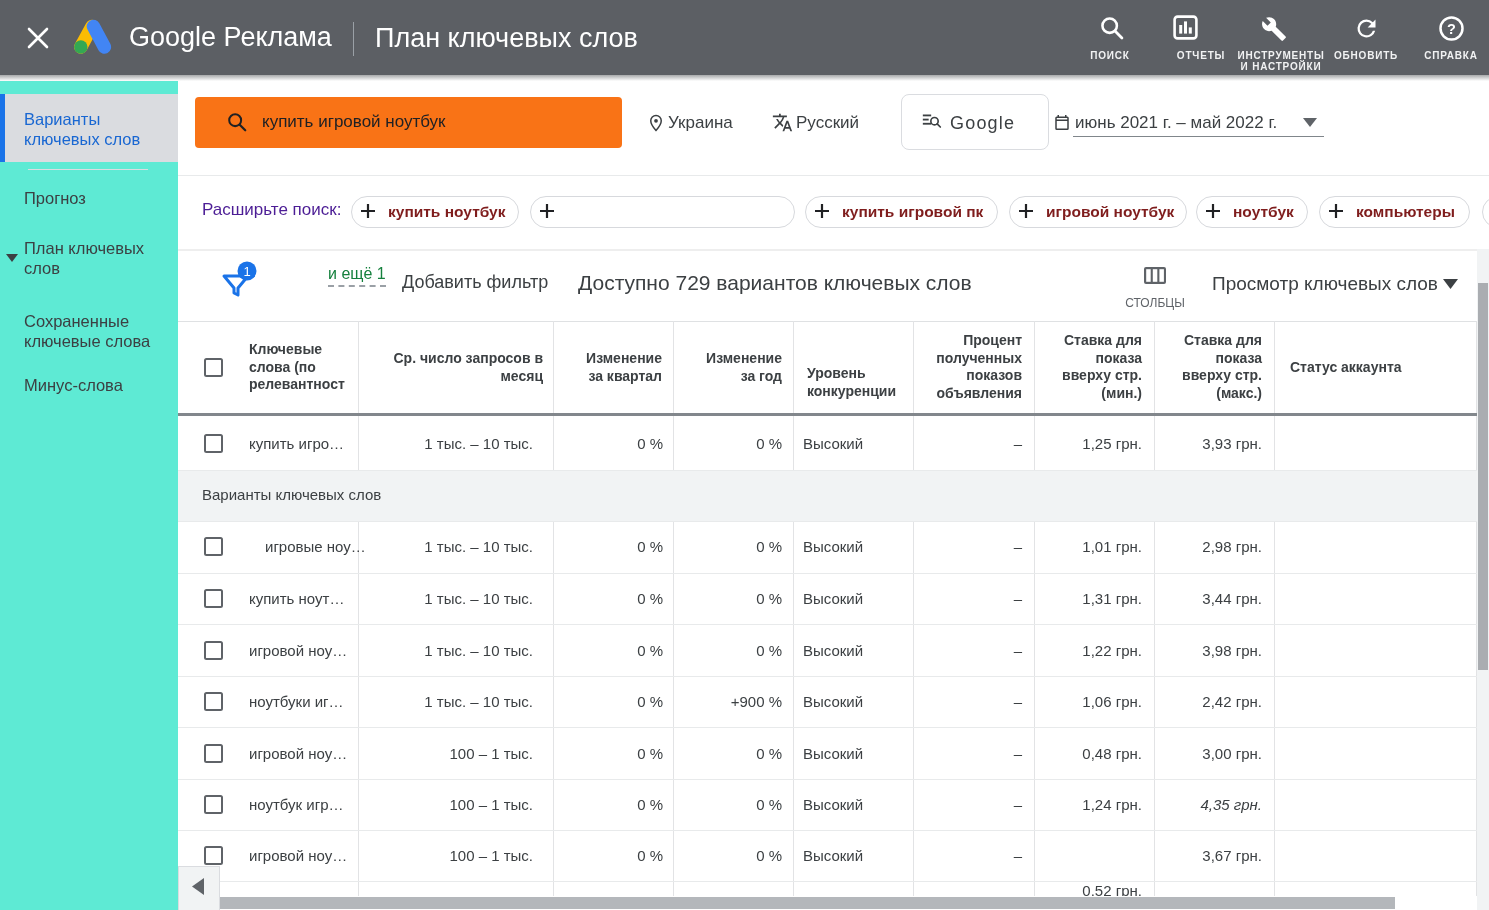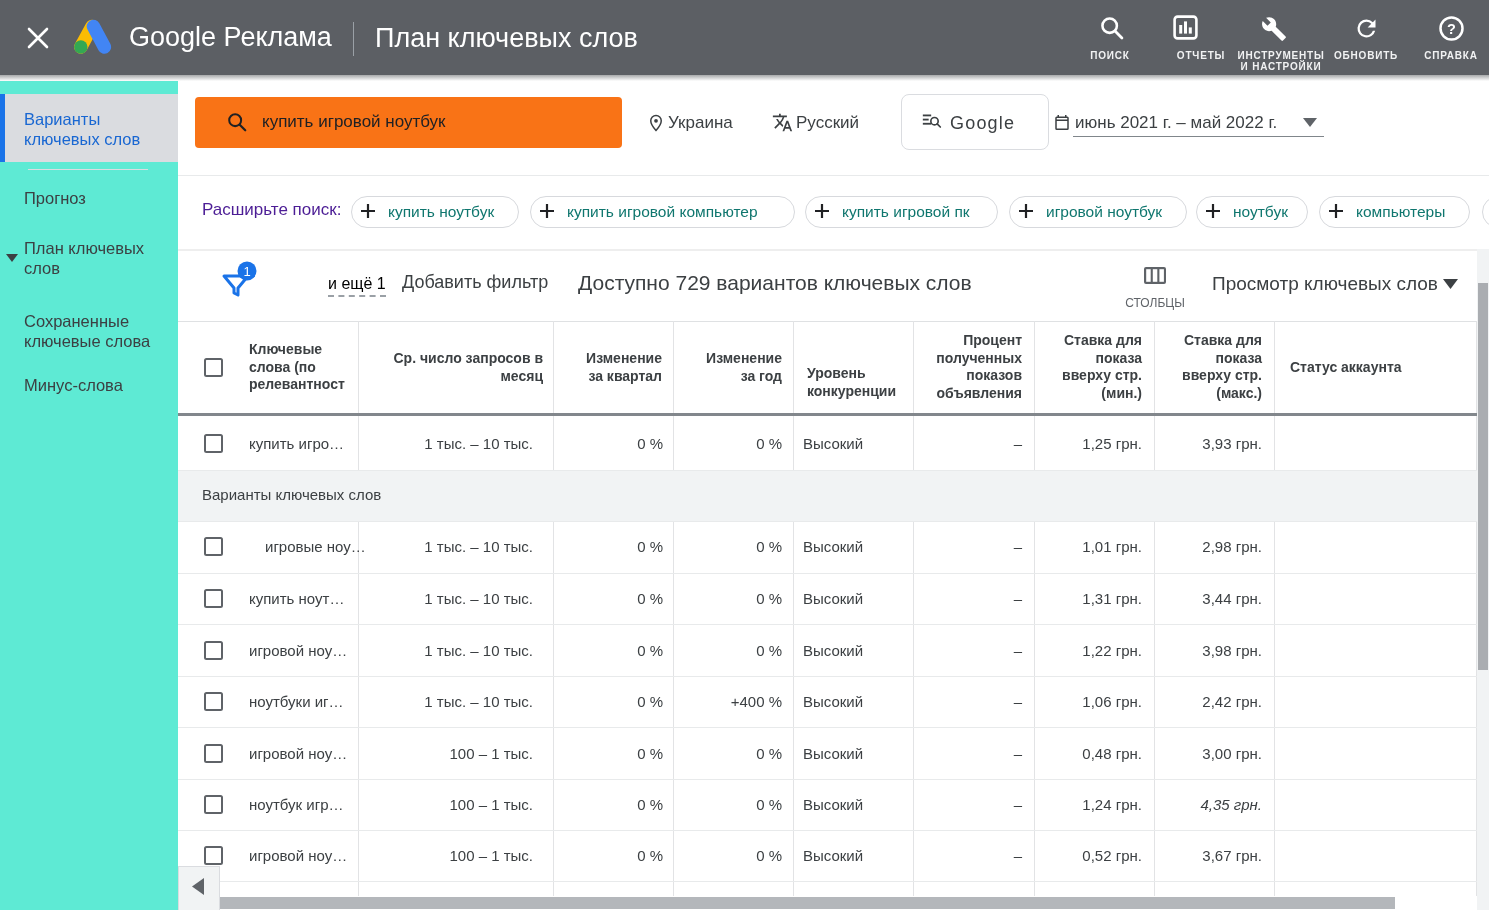--- a/index.html
+++ b/index.html
@@ -18,21 +18,21 @@
   #nav-sel { position:absolute; left:0; top:13px; width:178px; height:68px; background:#dadce0; }
   #nav-sel .bar { position:absolute; left:0; top:0; width:5px; height:68px; background:#1a73e8; }
   .nav-item { position:absolute; left:24px; color:#3c4043; font-size:16.5px; line-height:20px; }
 
   
   #searchbox { position:absolute; left:195px; top:97px; width:427px; height:51px; background:#f97316; border-radius:4px; }
   .tbtext { position:absolute; font-size:17px; color:#3c4043; white-space:nowrap; }
 
   
   .chip { position:absolute; top:196px; height:32px; border:1px solid #d7d9dd; border-radius:16px;
-          background:#fff; color:#0f766e; font-size:15.5px; font-weight:normal; line-height:30px; white-space:nowrap; }
+          background:#fff; color:#7f1d1d; font-size:15.5px; font-weight:bold; line-height:30px; white-space:nowrap; }
   .chip svg { position:absolute; left:8px; top:6px; }
   .chip span { position:absolute; left:36px; top:0; }
 
   
   .vline { position:absolute; top:321px; width:1px; height:575px; background:#e2e3e5; }
   .hline { position:absolute; left:178px; width:1299px; height:1px; background:#e8eaeb; }
   .cell { position:absolute; font-size:15px; color:#3c4043; white-space:nowrap; }
   .hcell { position:absolute; font-size:14px; font-weight:bold; color:#3c4043; line-height:17.5px; }
   .r { text-align:right; }
   .cb { position:absolute; left:204px; width:19px; height:19px; border:2px solid #5f6368; border-radius:2.5px; background:#fff; }
@@ -143,21 +143,20 @@
 <div class="chip" style="left:351px;width:168px;">
     <svg width="16" height="16" viewBox="0 0 16 16">
       <path d="M8 1 V15 M1 8 H15" stroke="#202124" stroke-width="2.2"></path>
     </svg>
     <span>купить ноутбук</span>
   </div>
 <div class="chip" style="left:530px;width:265px;">
     <svg width="16" height="16" viewBox="0 0 16 16">
       <path d="M8 1 V15 M1 8 H15" stroke="#202124" stroke-width="2.2"></path>
     </svg>
-    <span>купить игровой компьютер</span>
   </div>
 <div class="chip" style="left:805px;width:193px;">
     <svg width="16" height="16" viewBox="0 0 16 16">
       <path d="M8 1 V15 M1 8 H15" stroke="#202124" stroke-width="2.2"></path>
     </svg>
     <span>купить игровой пк</span>
   </div>
 <div class="chip" style="left:1009px;width:178px;">
     <svg width="16" height="16" viewBox="0 0 16 16">
       <path d="M8 1 V15 M1 8 H15" stroke="#202124" stroke-width="2.2"></path>
@@ -177,21 +176,21 @@
     <span>компьютеры</span>
   </div>
 <div class="chip" style="left:1482px;width:40px;"></div>
 <div class="abs" style="left:178px;top:249px;width:1311px;height:2px;background:#eeeeee;"></div>
 
 <svg class="abs" style="left:222px;top:258px" width="38" height="40" viewBox="0 0 38 40">
   <path d="M3 19 L13 31 L13 36 L17 38 L17 31 L27 19 Z" fill="none" stroke="#1a73e8" stroke-width="3" stroke-linejoin="round" transform="translate(-1,-1)"></path>
   <circle cx="25" cy="13" r="9.5" fill="#1a73e8"></circle>
   <text x="25" y="17.5" text-anchor="middle" font-size="13" fill="#fff" font-family="Liberation Sans">1</text>
 </svg>
-<div class="abs" style="left:328px;top:275px;font-size:16px;color:#000000;border-bottom:2px dashed #9aa0a6;padding-bottom:2px;">и ещё 1</div>
+<div class="abs" style="left:328px;top:265px;font-size:16px;color:#15803d;border-bottom:2px dashed #9aa0a6;padding-bottom:2px;">и ещё 1</div>
 <div class="abs" style="left:402px;top:272px;font-size:18px;color:#3c4043;">Добавить фильтр</div>
 <div class="abs" style="left:578px;top:271px;font-size:21px;color:#3c4043;">Доступно 729 вариантов ключевых слов</div>
 <svg class="abs" style="left:1144px;top:267px" width="22" height="17" viewBox="0 0 22 17">
   <rect x="0" y="0" width="22" height="17" rx="2" fill="#5f6368"></rect>
   <rect x="2.2" y="2.2" width="4.5" height="12.6" fill="#fff"></rect>
   <rect x="8.8" y="2.2" width="4.5" height="12.6" fill="#fff"></rect>
   <rect x="15.4" y="2.2" width="4.5" height="12.6" fill="#fff"></rect>
 </svg>
 <div class="abs" style="left:1155px;top:296px;font-size:12px;color:#5f6368;transform:translateX(-50%);">СТОЛБЦЫ</div>
 <div class="abs" style="left:1212px;top:273px;font-size:19px;color:#3c4043;">Просмотр ключевых слов</div>
@@ -269,21 +268,21 @@
 <div class="cell r" style="left:563px;top:642px;width:100px;">0 %</div>
 <div class="cell r" style="left:683px;top:642px;width:99px;">0 %</div>
 <div class="cell" style="left:803px;top:642px;">Высокий</div>
 <div class="cell r" style="left:923px;top:642px;width:99px;">–</div>
 <div class="cell r" style="left:1044px;top:642px;width:98px;">1,22 грн.</div>
 <div class="cell r" style="left:1164px;top:642px;width:98px;">3,98 грн.</div>
 <div class="cb" style="top:692px;"></div>
 <div class="cell" style="left:249px;top:693px;">ноутбуки иг…</div>
 <div class="cell r" style="left:369px;top:693px;width:164px;">1 тыс. – 10 тыс.</div>
 <div class="cell r" style="left:563px;top:693px;width:100px;">0 %</div>
-<div class="cell r" style="left:683px;top:693px;width:99px;">+400 %</div>
+<div class="cell r" style="left:683px;top:693px;width:99px;">+900 %</div>
 <div class="cell" style="left:803px;top:693px;">Высокий</div>
 <div class="cell r" style="left:923px;top:693px;width:99px;">–</div>
 <div class="cell r" style="left:1044px;top:693px;width:98px;">1,06 грн.</div>
 <div class="cell r" style="left:1164px;top:693px;width:98px;">2,42 грн.</div>
 <div class="cb" style="top:744px;"></div>
 <div class="cell" style="left:249px;top:745px;">игровой ноу…</div>
 <div class="cell r" style="left:369px;top:745px;width:164px;">100 – 1 тыс.</div>
 <div class="cell r" style="left:563px;top:745px;width:100px;">0 %</div>
 <div class="cell r" style="left:683px;top:745px;width:99px;">0 %</div>
 <div class="cell" style="left:803px;top:745px;">Высокий</div>
@@ -299,21 +298,21 @@
 <div class="cell r" style="left:923px;top:796px;width:99px;">–</div>
 <div class="cell r" style="left:1044px;top:796px;width:98px;">1,24 грн.</div>
 <div class="cell r" style="left:1164px;top:796px;width:98px;font-style:italic;">4,35 грн.</div>
 <div class="cb" style="top:846px;"></div>
 <div class="cell" style="left:249px;top:847px;">игровой ноу…</div>
 <div class="cell r" style="left:369px;top:847px;width:164px;">100 – 1 тыс.</div>
 <div class="cell r" style="left:563px;top:847px;width:100px;">0 %</div>
 <div class="cell r" style="left:683px;top:847px;width:99px;">0 %</div>
 <div class="cell" style="left:803px;top:847px;">Высокий</div>
 <div class="cell r" style="left:923px;top:847px;width:99px;">–</div>
-<div class="cell r" style="left:1044px;top:847px;width:98px;text-align:right;">0,52 грн.</div>
+<div class="cell r" style="left:1044px;top:882px;width:98px;text-align:right;">0,52 грн.</div>
 <div class="cell r" style="left:1164px;top:847px;width:98px;">3,67 грн.</div>
 
 <div class="abs" style="left:178px;top:866px;width:42px;height:44px;background:#f1f3f4;border:1px solid #dadce0;border-bottom:none;"></div>
 <svg class="abs" style="left:192px;top:878px" width="12" height="17" viewBox="0 0 12 17">
     <path d="M12 0 L12 17 L0 8.5 Z" fill="#5f6368"></path>
   </svg>
 <div class="abs" style="left:220px;top:896px;width:1269px;height:14px;background:#fff;"></div>
 <div class="abs" style="left:220px;top:897px;width:1175px;height:12px;background:#b4b7bb;"></div>
 
 <div class="abs" style="left:1477px;top:249px;width:12px;height:661px;background:#f1f3f4;"></div>

